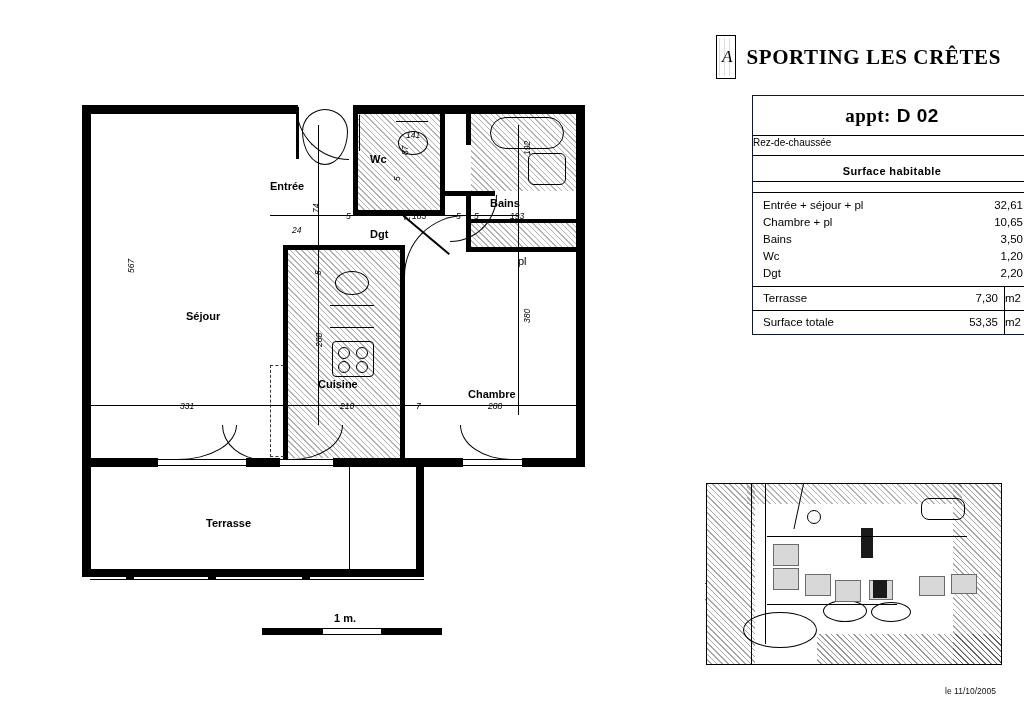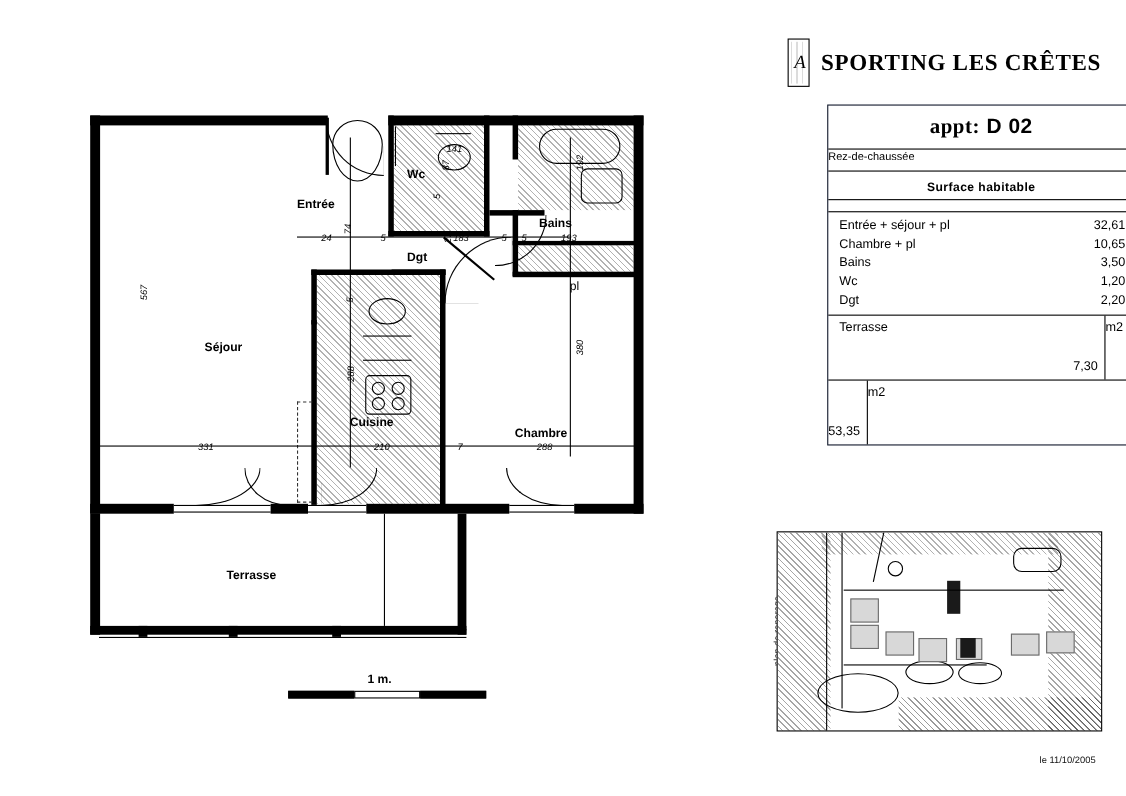--- a/index.html
+++ b/index.html
@@ -127,21 +127,20 @@
     line-height: 17px;
     align-items: stretch;
   }
   .row-unit .lbl {
     flex: 1;
     padding: 3px 0 3px 10px;
   }
   .row-unit .val {
     padding: 3px 6px 3px 0;
     text-align: right;
-    margin-top: 35px;
   }
   .row-unit .unit {
     width: 26px;
     border-left: 1px solid #000;
     text-align: left;
     padding: 3px 0;
   }
 
   
   .sitemap {
@@ -348,20 +347,21 @@
     <div class="blk">
       <div class="row-unit">
         <span class="lbl">Terrasse</span>
         <span class="val">7,30</span>
         <span class="unit">m2</span>
       </div>
     </div>
 
     <div class="blk">
       <div class="row-unit">
+        <span class="lbl">Surface totale</span>
         <span class="val">53,35</span>
         <span class="unit">m2</span>
       </div>
     </div>
 
   </div>
 
   <div class="sitemap">
     <div class="sitemap-caption">plan de reperage</div>
     <div class="sitemap-frame">
@@ -484,21 +484,21 @@
     <div class="room-label" style="left:448px;top:160px;font-weight:normal;">pl</div>
     <div class="room-label" style="left:116px;top:215px;">Séjour</div>
     <div class="room-label" style="left:248px;top:283px;">Cuisine</div>
     <div class="room-label" style="left:398px;top:293px;">Chambre</div>
     <div class="room-label" style="left:136px;top:422px;">Terrasse</div>
 
     <div class="dim" style="left:336px;top:35px;">141</div>
     <div class="dim rot" style="left:330px;top:60px;">87</div>
     <div class="dim rot" style="left:322px;top:86px;">5</div>
     <div class="dim rot" style="left:241px;top:118px;">74</div>
-    <div class="dim" style="left:222px;top:116px;">24</div>
+    <div class="dim" style="left:222px;top:130px;">24</div>
     <div class="dim" style="left:276px;top:116px;">5</div>
     <div class="dim" style="left:342px;top:116px;">183</div>
     <div class="dim" style="left:386px;top:116px;">5</div>
     <div class="dim" style="left:404px;top:116px;">5</div>
     <div class="dim rot" style="left:332px;top:126px;">27</div>
     <div class="dim rot" style="left:452px;top:60px;">192</div>
     <div class="dim" style="left:440px;top:116px;">193</div>
     <div class="dim rot" style="left:243px;top:180px;">5</div>
     <div class="dim rot" style="left:56px;top:178px;">567</div>
     <div class="dim rot" style="left:244px;top:252px;">288</div>

